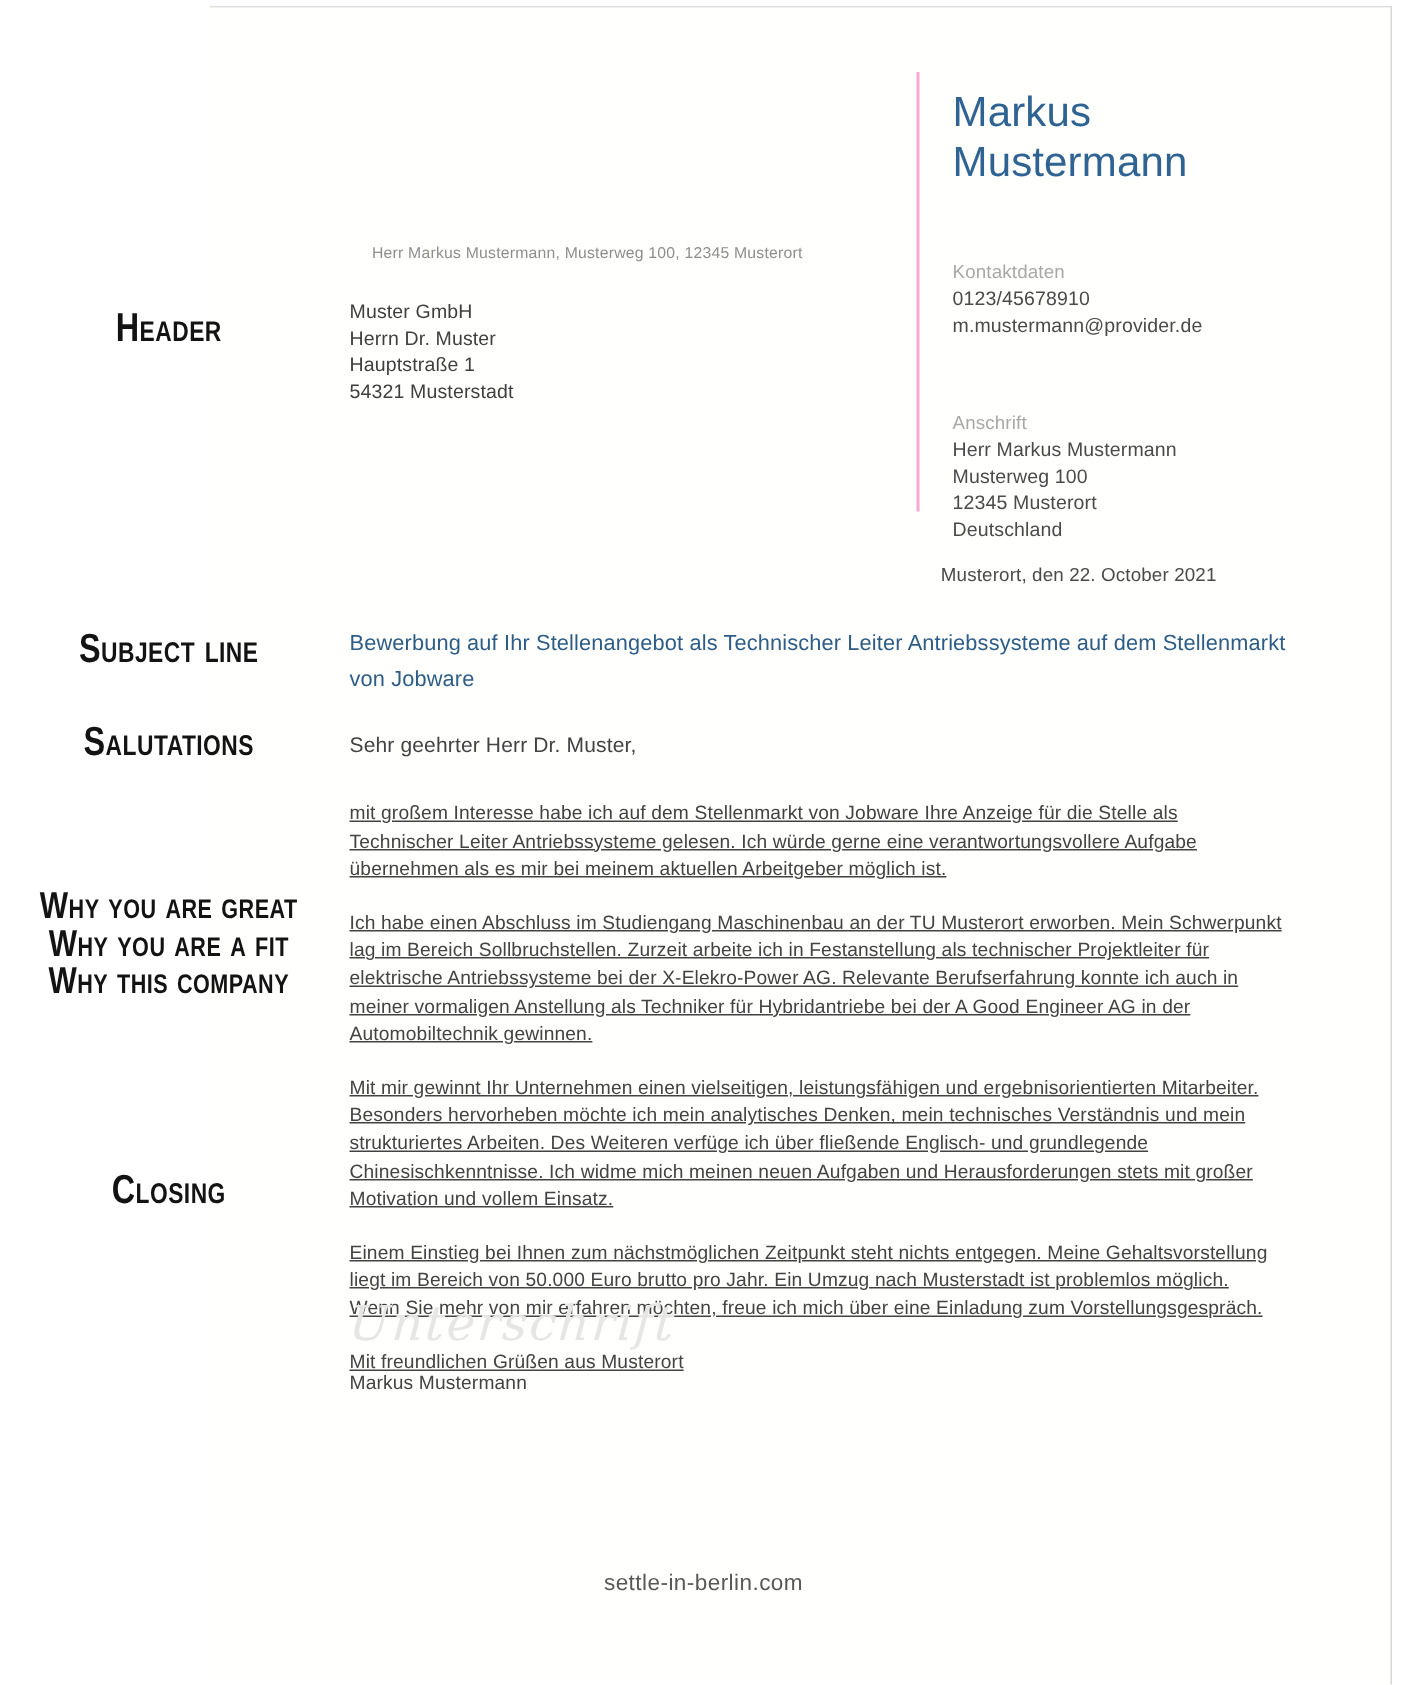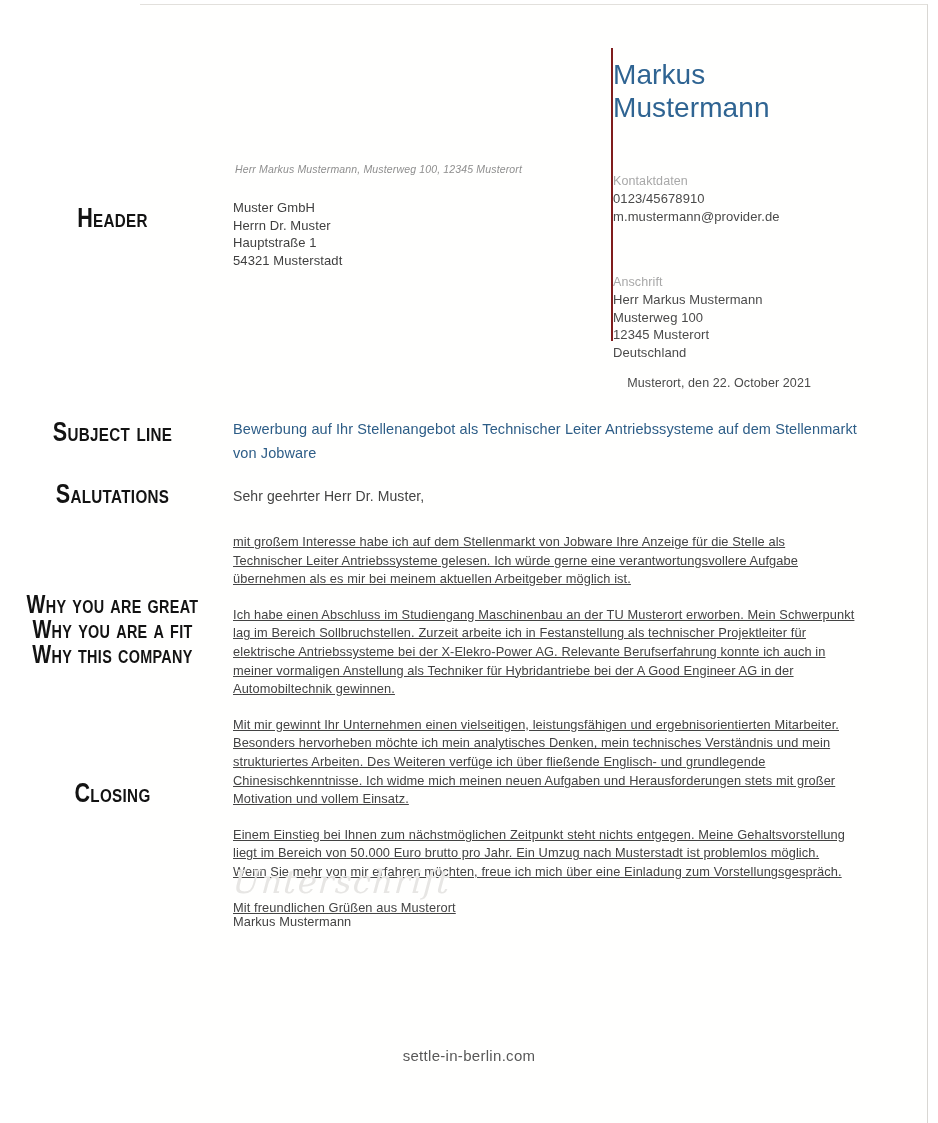--- a/index.html
+++ b/index.html
@@ -58,21 +58,22 @@
   #annot-salutations  { top: 479px; }
   #annot-why          { top: 592px; }
   #annot-closing      { top: 778px; }
 
   
   #letter-head-right {
     position: absolute;
     left: 611px;
     top: 48px;
     width: 300px;
-    border-left: 2px solid #7f1d1d;
+    border-left: 2px solid #f9a8d4;
+    padding-left: 22px;
     box-sizing: border-box;
     height: 293px;
   }
   #applicant-name {
     color: #2f6492;
     font-size: 28px;
     line-height: 33px;
     font-weight: 400;
     letter-spacing: 0.1px;
     margin: 0;
@@ -92,27 +93,26 @@
   .contact-line {
     color: #4a4a4a;
     font-size: 13px;
     line-height: 17.5px;
     letter-spacing: 0.1px;
   }
 
   
   #return-address {
     position: absolute;
-    left: 235px;
+    left: 248px;
     top: 163px;
     font-size: 10.5px;
     color: #8e8e8e;
     letter-spacing: 0.15px;
     white-space: nowrap;
-    font-style: italic;
   }
   #recipient {
     position: absolute;
     left: 233px;
     top: 199px;
     font-size: 13px;
     line-height: 17.5px;
     color: #3f3f3f;
     letter-spacing: 0.1px;
   }

